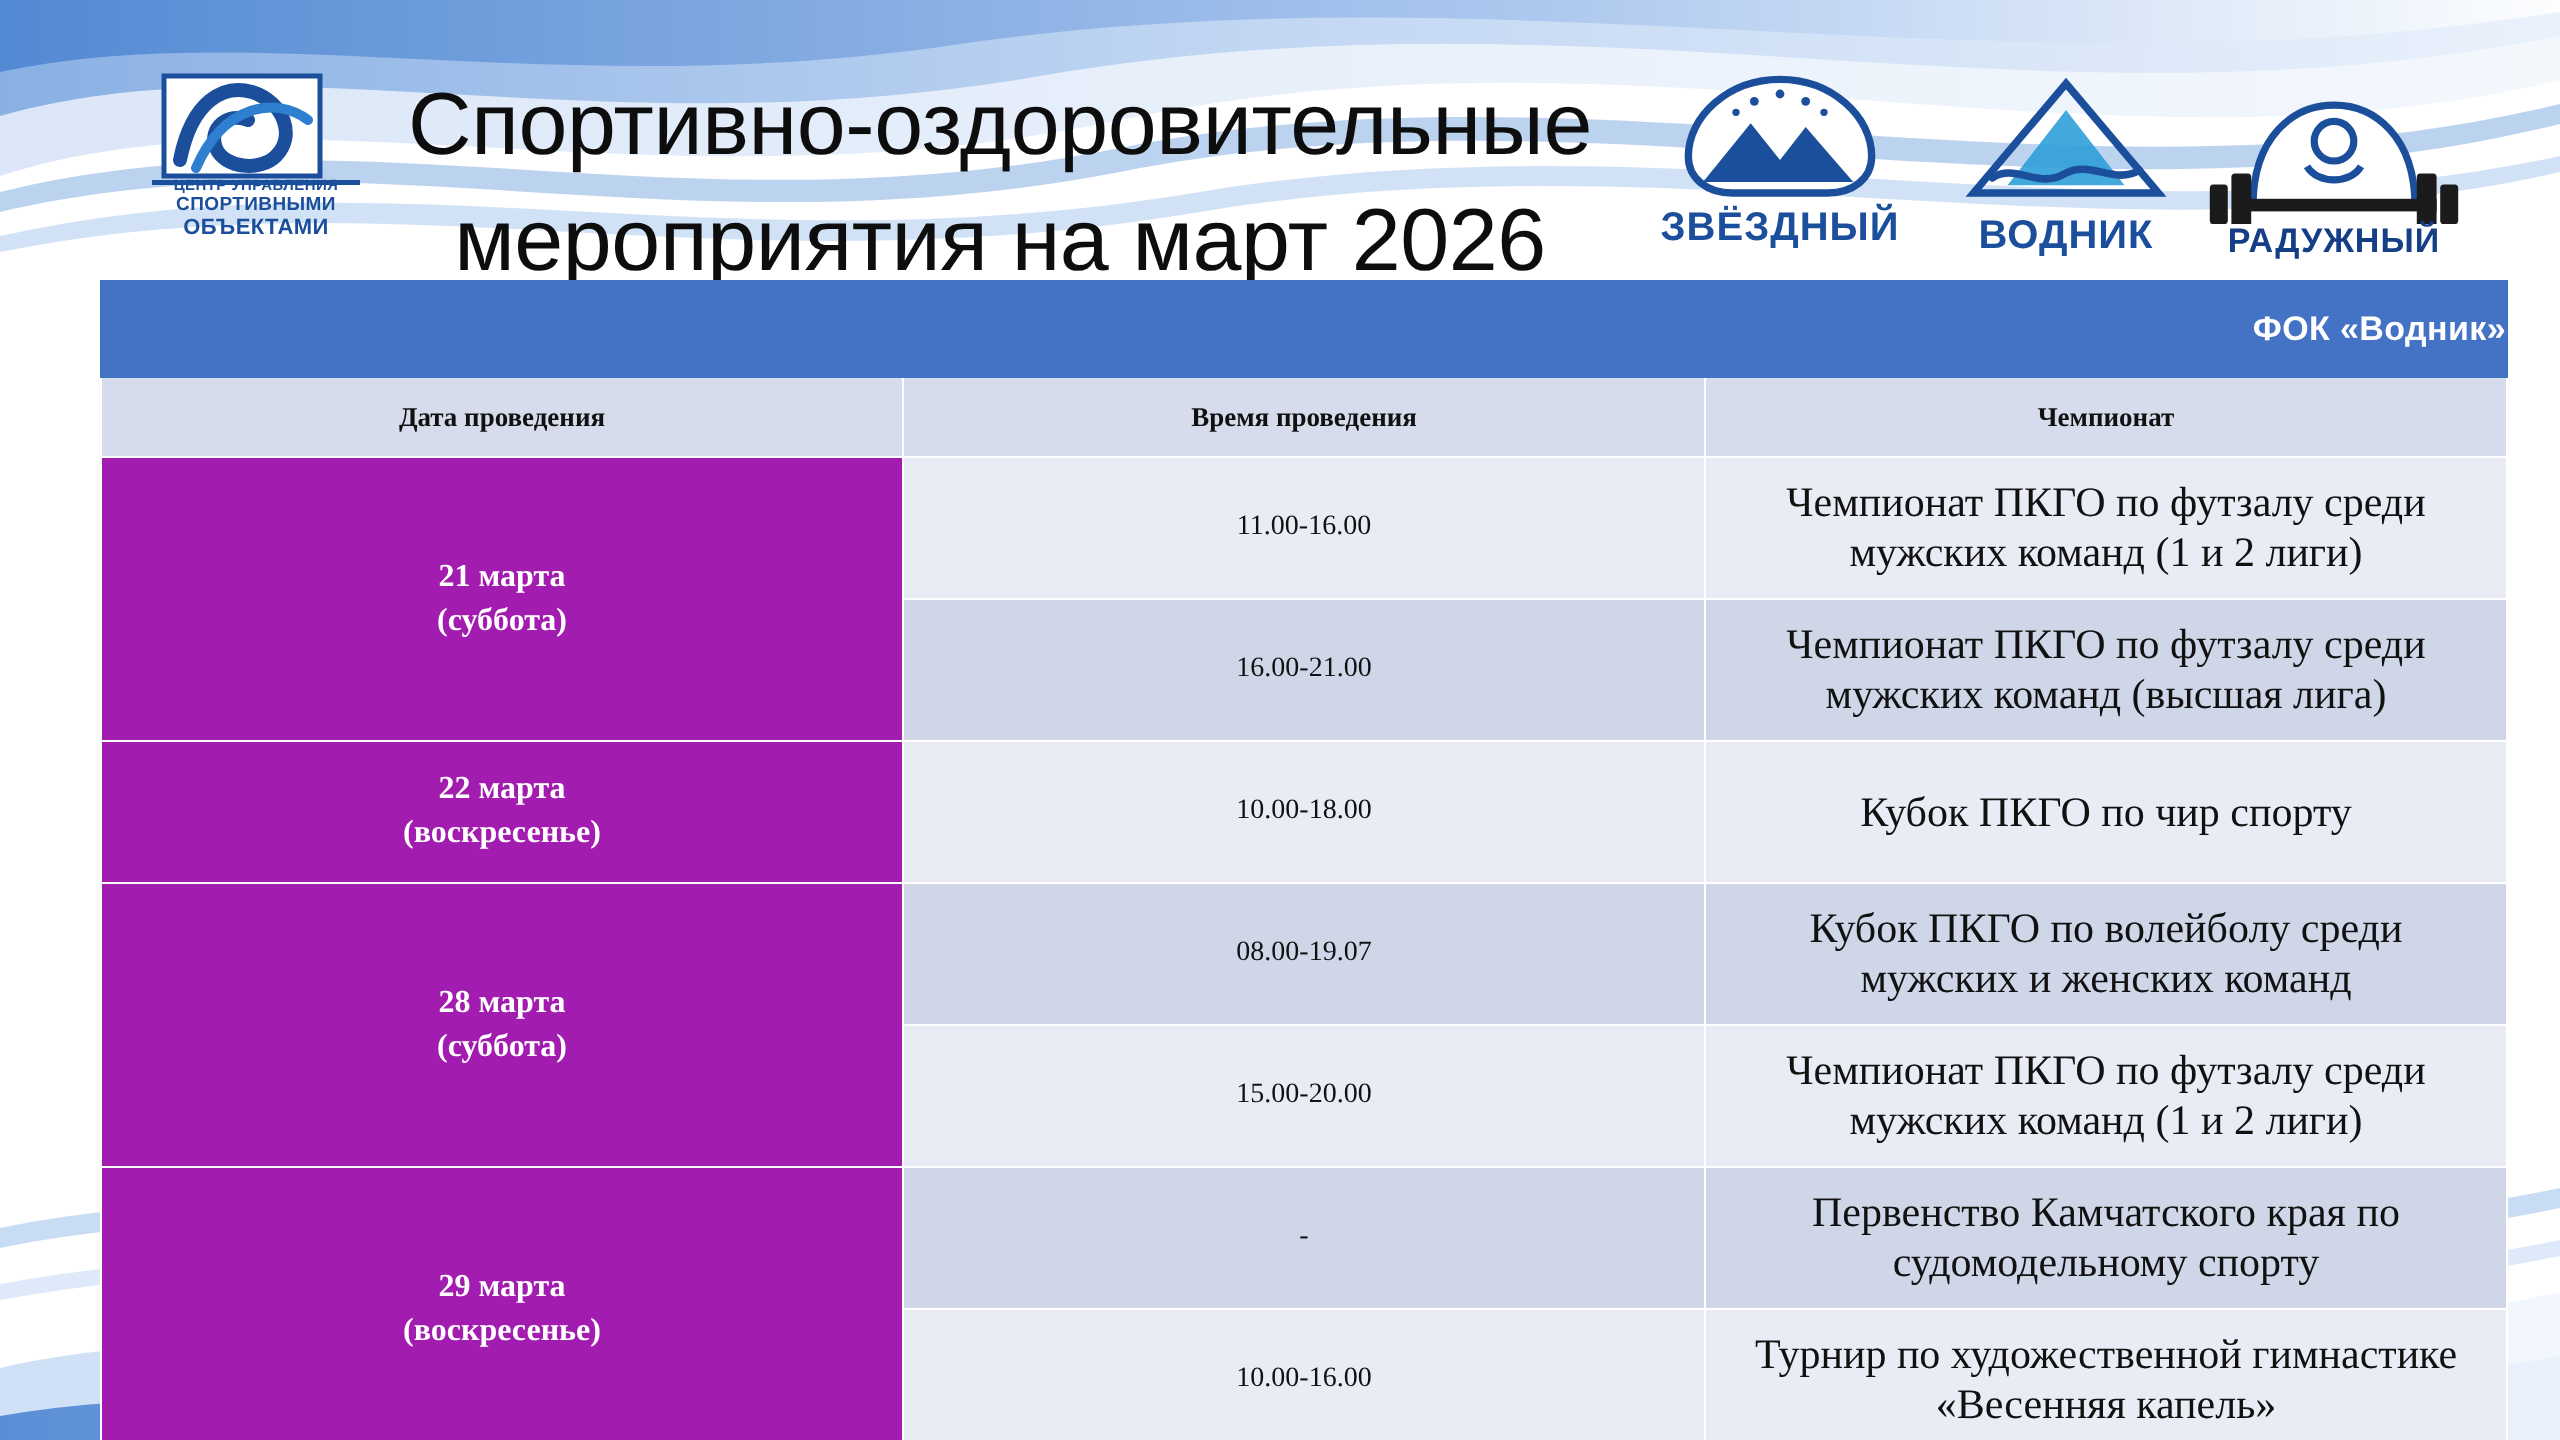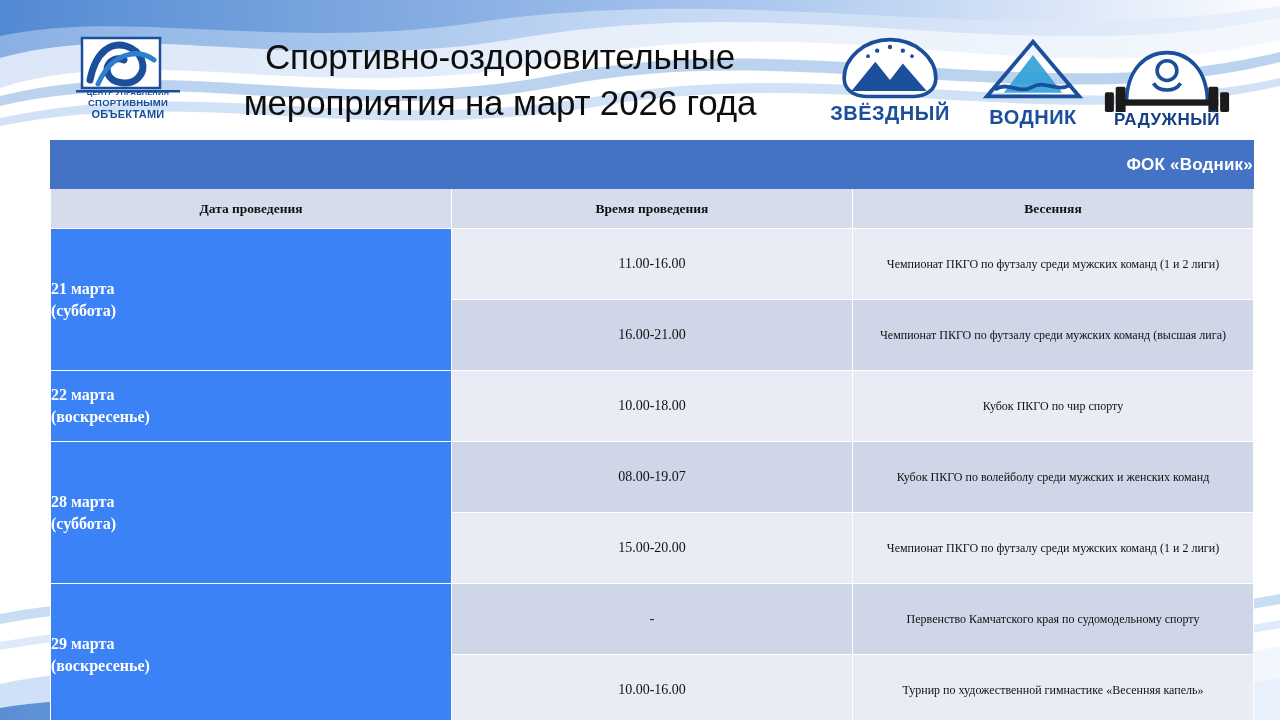--- a/index.html
+++ b/index.html
@@ -34,21 +34,21 @@
     position: absolute;
     left: 68px; top: 14px;
     width: 120px; height: 100px;
   }
   .title {
     position: absolute;
     left: 180px; top: 16px;
     width: 640px;
     text-align: center;
     font-family: "Liberation Sans", sans-serif;
-    font-size: 35px;
+    font-size: 44px;
     line-height: 1.32;
     color: #0d0d0d;
     font-weight: 400;
     letter-spacing: -0.2px;
   }
   .logos-right {
     position: absolute;
     left: 820px; top: 18px;
     width: 420px; height: 100px;
   }
@@ -92,39 +92,40 @@
     background: #d6dcec;
     color: #111111;
     text-align: center;
     font-family: "Liberation Serif", serif;
     font-weight: 700;
     font-size: 13.5px;
     height: 40px;
     border: 1px solid #ffffff;
   }
   td.datecell {
-    background: #3b82f6;
+    background: #a21caf;
     color: #ffffff;
+    text-align: center;
     font-family: "Liberation Serif", serif;
     font-weight: 700;
     font-size: 16px;
     line-height: 1.35;
     border: 1px solid #ffffff;
     width: 186px;
   }
   td.timecell {
     text-align: center;
     font-size: 14px;
     color: #111111;
     border: 1px solid #ffffff;
     width: 198px;
   }
   td.namecell {
     text-align: center;
-    font-size: 12px;
+    font-size: 21px;
     color: #111111;
     border: 1px solid #ffffff;
     padding: 0 14px;
   }
   tr.r-light td.timecell, tr.r-light td.namecell { background: #e9ecf5; }
   tr.r-dark  td.timecell, tr.r-dark  td.namecell { background: #ced6e8; }
   tr.body-row { height: 71px; }
 </style>
 </head>
 <body>
@@ -237,21 +238,21 @@
 
   <div class="table-wrap">
     <table class="sched">
       <tbody>
         <tr class="banner">
           <td colspan="3">ФОК «Водник»</td>
         </tr>
         <tr class="colhead">
           <td>Дата проведения</td>
           <td>Время проведения</td>
-          <td>Весенняя</td>
+          <td>Чемпионат</td>
         </tr>
 
         <tr class="body-row r-light">
           <td class="datecell" rowspan="2">
             <div>21 марта</div>
             <div>(суббота)</div>
           </td>
           <td class="timecell">11.00-16.00</td>
           <td class="namecell">Чемпионат ПКГО по футзалу среди мужских команд (1 и 2 лиги)</td>
         </tr>

